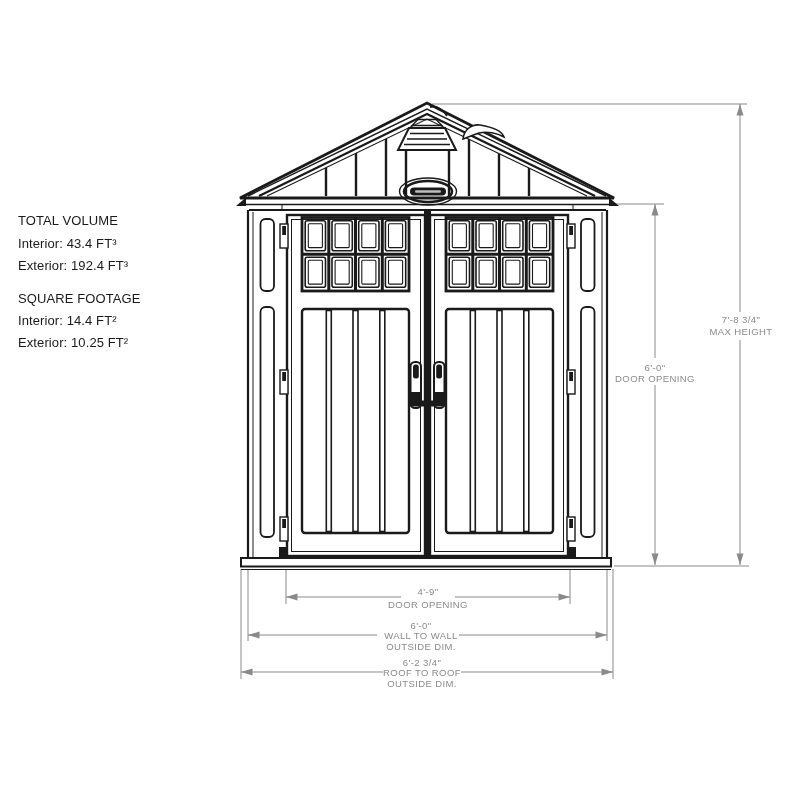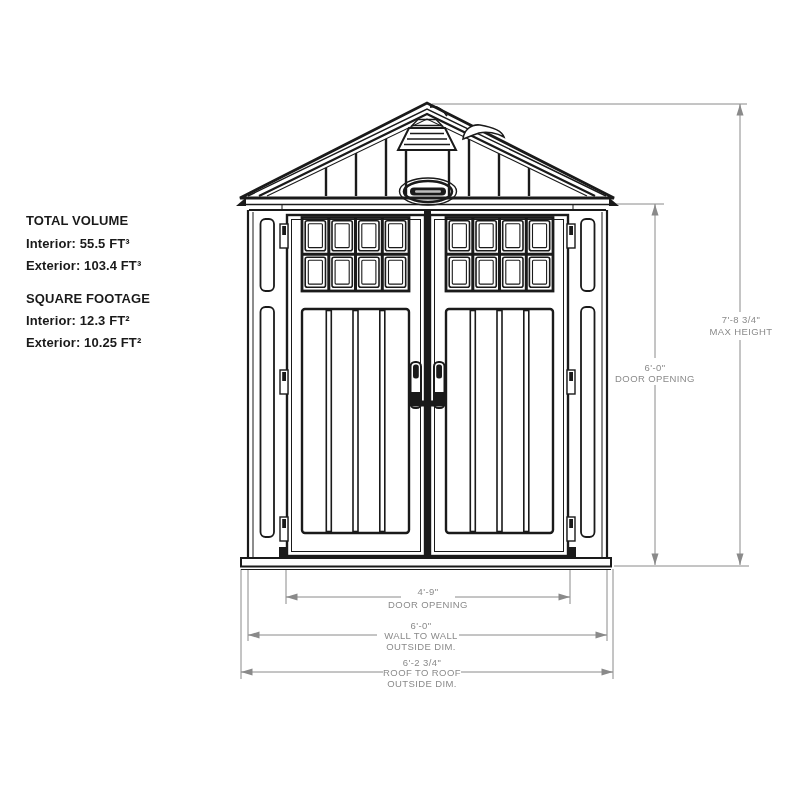--- a/index.html
+++ b/index.html
@@ -1,41 +1,41 @@
 <!DOCTYPE html>
 <html style="--line: #1a1a1a; --dim: #8a8a8a; --background: #ffffff;"><head>
 <meta charset="utf-8">
 <style>
   :root { --line:#1a1a1a; --dim:#8a8a8a; --background:#ffffff; }
   html,body { margin:0; padding:0; background:var(--background); }
   .stage { position:relative; width:800px; height:800px; background:var(--background);
            font-family:"Liberation Sans", sans-serif; overflow:hidden; }
   .specs { position:absolute; left:0; top:0; width:240px; height:800px; }
-  .spec-line { position:absolute; left:26px; font-size:13px; font-weight:bold;
+  .spec-line { position:absolute; left:18px; font-size:13px; font-weight:normal;
                color:var(--line); letter-spacing:0.1px; white-space:nowrap; }
   svg { position:absolute; left:0; top:0; }
   .k  { stroke:var(--line); fill:none; }
   .kf { stroke:var(--line); fill:#ffffff; }
   .fl { fill:var(--line); stroke:none; }
   .dim  { stroke:var(--dim); fill:none; stroke-width:1; }
   .dimf { fill:var(--dim); stroke:none; }
   .dimtext { fill:var(--dim); font-family:"Liberation Sans", sans-serif; font-size:9.5px;
              text-anchor:middle; letter-spacing:0.4px; }
 </style>
 </head>
 <body>
 
 <div class="stage">
 
   <div class="specs">
     <div class="spec-line" style="top:213px">TOTAL VOLUME</div>
-    <div class="spec-line" style="top:236px">Interior: 55.5 FT³</div>
-    <div class="spec-line" style="top:258px">Exterior: 103.4 FT³</div>
+    <div class="spec-line" style="top:236px">Interior: 43.4 FT³</div>
+    <div class="spec-line" style="top:258px">Exterior: 192.4 FT³</div>
     <div class="spec-line" style="top:291px">SQUARE FOOTAGE</div>
-    <div class="spec-line" style="top:313px">Interior: 12.3 FT²</div>
+    <div class="spec-line" style="top:313px">Interior: 14.4 FT²</div>
     <div class="spec-line" style="top:335px">Exterior: 10.25 FT²</div>
   </div>
 
   <svg width="800" height="800" viewBox="0 0 800 800">
     <defs>
       <clipPath id="gableClip">
           <polygon points="267,196 427,119 587,196"></polygon>
         </clipPath>
       <g id="pane">
         <rect x="0" y="0" width="20.3" height="30" rx="2" class="k" stroke-width="1.6"></rect>

